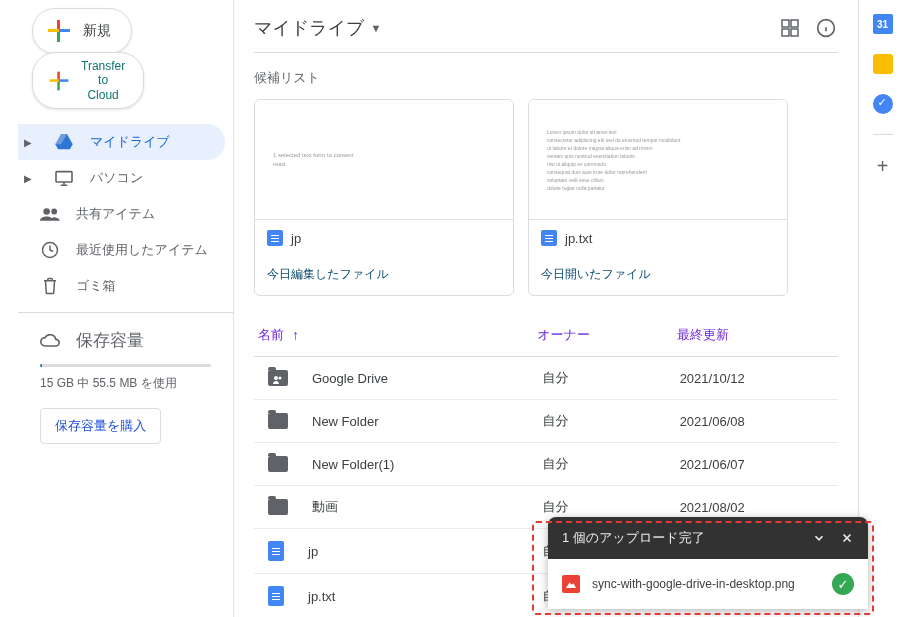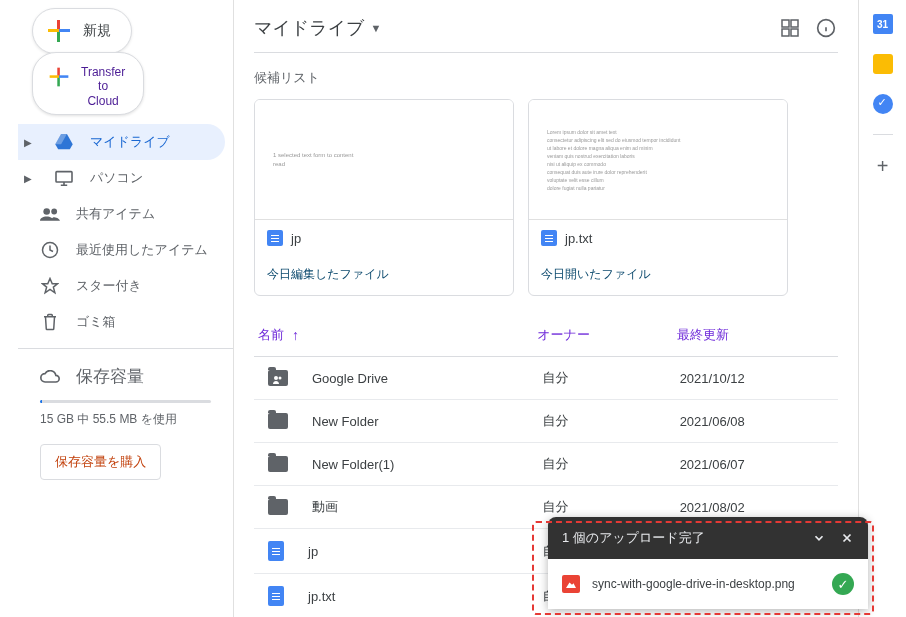--- a/index.html
+++ b/index.html
@@ -4,34 +4,34 @@
 <style>
 * { box-sizing: border-box; margin: 0; padding: 0; }
 body { font-family: Arial, "Helvetica Neue", sans-serif; font-size: 13px; color: #3c4043; background: #fff; width: 906px; height: 617px; overflow: hidden; position: relative; }
 .app { display: flex; height: 100%; }
 .sidebar { width: 215px; padding-top: 8px; position: relative; margin-left: 18px; }
 .new-btn { display: inline-flex; align-items: center; gap: 12px; background: #fff; border: 1px solid #dadce0; border-radius: 24px; padding: 10px 20px 10px 14px; margin-left: 14px; box-shadow: 0 1px 3px rgba(0,0,0,0.1); cursor: pointer; font-size: 14px; }
 .plus-icon { width: 24px; height: 24px; position: relative; }
 .plus-icon::before, .plus-icon::after { content: ''; position: absolute; background: #34a853; }
 .plus-icon::before { width: 3px; height: 22px; left: 10px; top: 1px; background: linear-gradient(to bottom, #ea4335 50%, #34a853 50%); }
 .plus-icon::after { width: 22px; height: 3px; top: 10px; left: 1px; background: linear-gradient(to right, #fbbc04 50%, #4285f4 50%); }
-.transfer-btn { position: absolute; top: 52px; left: 14px; background: #fff; border: 1px solid #dadce0; border-radius: 24px; padding: 12px 18px 6px 14px; box-shadow: 0 1px 3px rgba(0,0,0,0.12); display: flex; gap: 10px; font-size: 12px; color: #4c1d95; line-height: 1.2; }
+.transfer-btn { position: absolute; top: 52px; left: 14px; background: #fff; border: 1px solid #dadce0; border-radius: 24px; padding: 6px 18px 6px 14px; box-shadow: 0 1px 3px rgba(0,0,0,0.12); display: flex; align-items: center; gap: 10px; font-size: 12px; color: #0f766e; line-height: 1.2; }
 .transfer-text { text-align: center; }
 .nav { margin-top: 70px; }
 .nav-item { display: flex; align-items: center; gap: 16px; padding: 8px 12px 8px 22px; cursor: pointer; border-radius: 0 18px 18px 0; margin-right: 8px; color: #5f6368; font-size: 13px; }
 .nav-item.active { background: #e8f0fe; color: #1967d2; }
 .nav-item.has-arrow { padding-left: 6px; }
 .nav-arrow { width: 14px; color: #5f6368; font-size: 10px; }
 .nav-icon { width: 20px; height: 20px; display: flex; align-items: center; justify-content: center; }
 .divider { border: none; border-top: 1px solid #dadce0; margin: 8px 0; }
 .storage-item { display: flex; align-items: center; gap: 16px; padding: 8px 22px; color: #5f6368; font-size: 17px; cursor: pointer; }
 .storage-bar { height: 3px; background: #dadce0; margin: 4px 22px 8px 22px; border-radius: 2px; overflow: hidden; }
 .storage-fill { height: 100%; width: 1%; background: #1a73e8; }
 .storage-text { padding: 0 22px 10px; font-size: 12px; color: #5f6368; }
-.buy-btn { margin: 6px 22px; border: 1px solid #dadce0; background: #fff; color: #c2410c; padding: 8px 14px; border-radius: 4px; font-size: 13px; cursor: pointer; }
+.buy-btn { margin: 6px 22px; border: 1px solid #dadce0; background: #fff; color: #1d4ed8; padding: 8px 14px; border-radius: 4px; font-size: 13px; cursor: pointer; }
 
 .main { flex: 1; border-left: 1px solid #e0e0e0; display: flex; }
 .content { flex: 1; padding: 12px 20px; overflow: hidden; }
 .breadcrumb { display: flex; align-items: center; justify-content: space-between; padding: 4px 0 12px; border-bottom: 1px solid #dadce0; }
 .breadcrumb-title { display: flex; align-items: center; gap: 6px; font-size: 18px; color: #3c4043; cursor: pointer; }
 .breadcrumb-actions { display: flex; gap: 12px; align-items: center; }
 .action-icon { width: 24px; height: 24px; display: flex; align-items: center; justify-content: center; color: #5f6368; cursor: pointer; border-radius: 50%; }
 
 .section-title { font-size: 13px; color: #5f6368; margin: 16px 0 12px; }
 .suggestions { display: flex; gap: 14px; }
@@ -128,28 +128,20 @@
         <span>共有アイテム</span>
       </div>
       <div class="nav-item">
         <span class="nav-icon">
           <svg width="18" height="18" viewBox="0 0 24 24" fill="none" stroke="#5f6368" stroke-width="2">
               <circle cx="12" cy="12" r="10"></circle>
               <path d="M12 6v6l4 2"></path>
             </svg>
         </span>
         <span>最近使用したアイテム</span>
-      </div>
-      <div class="nav-item">
-        <span class="nav-icon">
-          <svg width="18" height="18" viewBox="0 0 24 24" fill="none" stroke="#5f6368" stroke-width="2">
-              <path d="M12 2l3 7h7l-5.5 4.5 2 7.5-6.5-4.5-6.5 4.5 2-7.5L2 9h7z"></path>
-            </svg>
-        </span>
-        <span>スター付き</span>
       </div>
       <div class="nav-item">
         <span class="nav-icon">
           <svg width="16" height="18" viewBox="0 0 20 24" fill="none" stroke="#5f6368" stroke-width="2">
               <path d="M2 5h16M7 5V3a1 1 0 011-1h4a1 1 0 011 1v2M4 5l1 16a1 1 0 001 1h8a1 1 0 001-1l1-16"></path>
             </svg>
         </span>
         <span>ゴミ箱</span>
       </div>
     </div>

